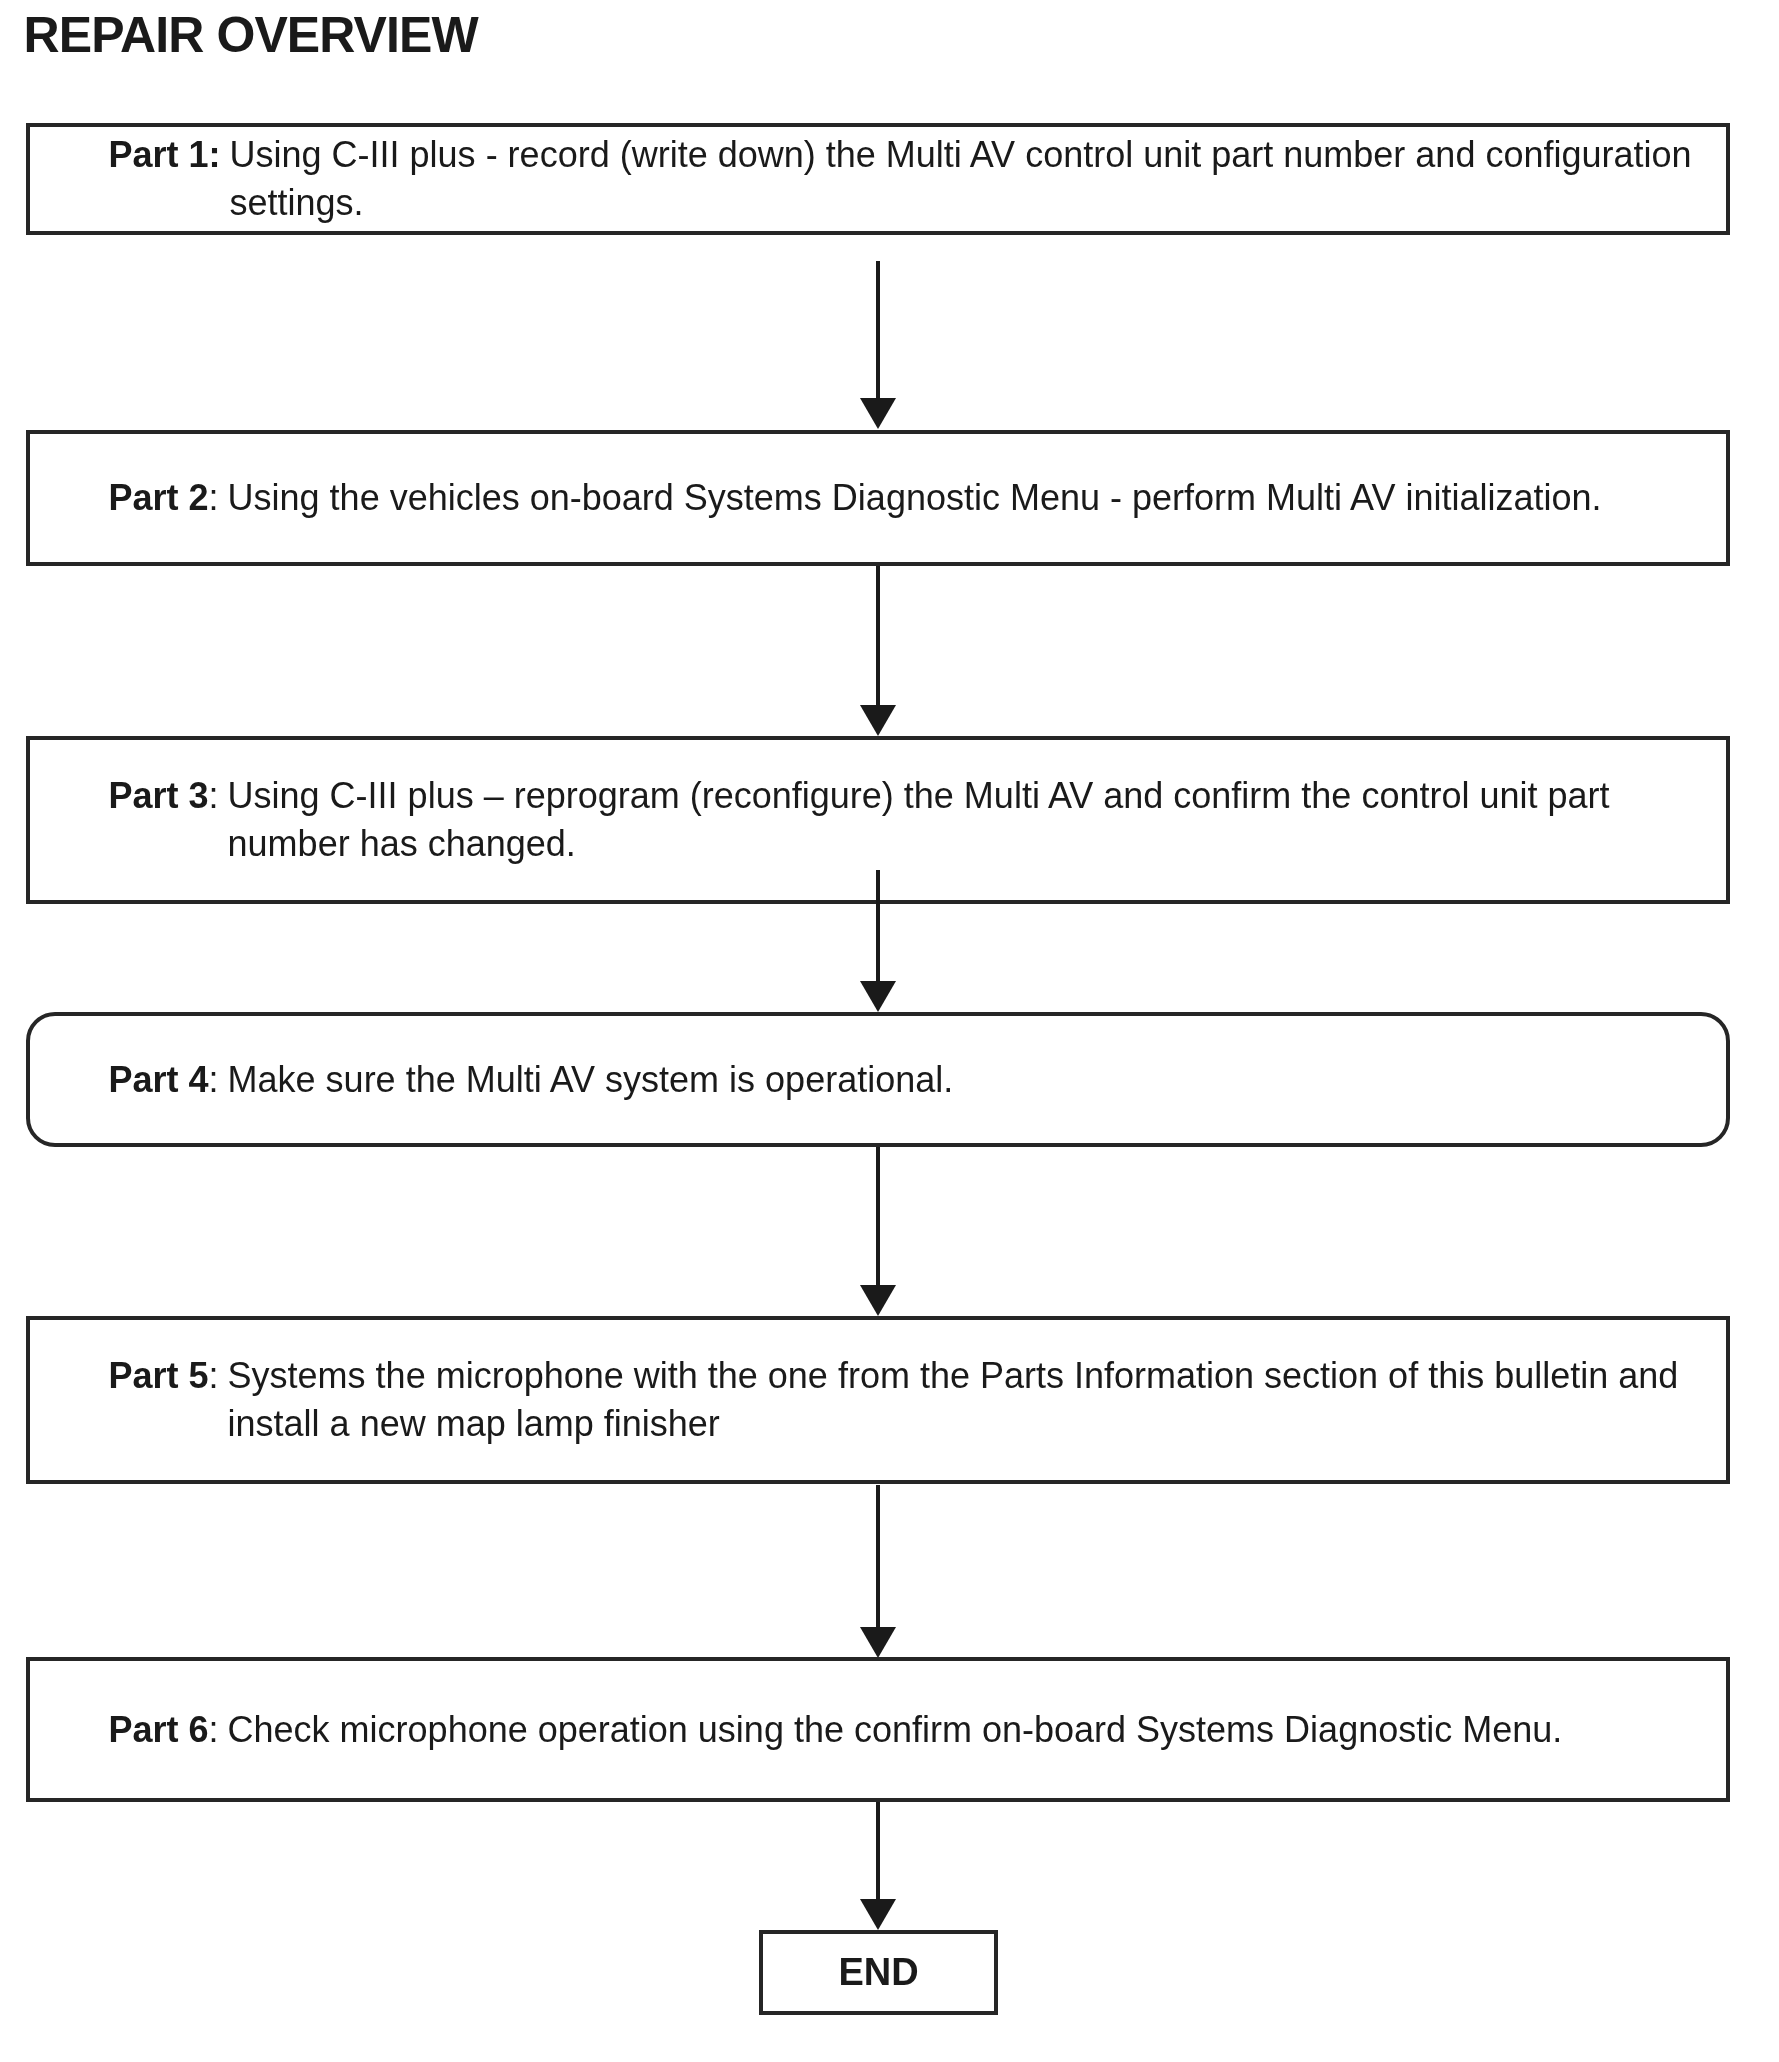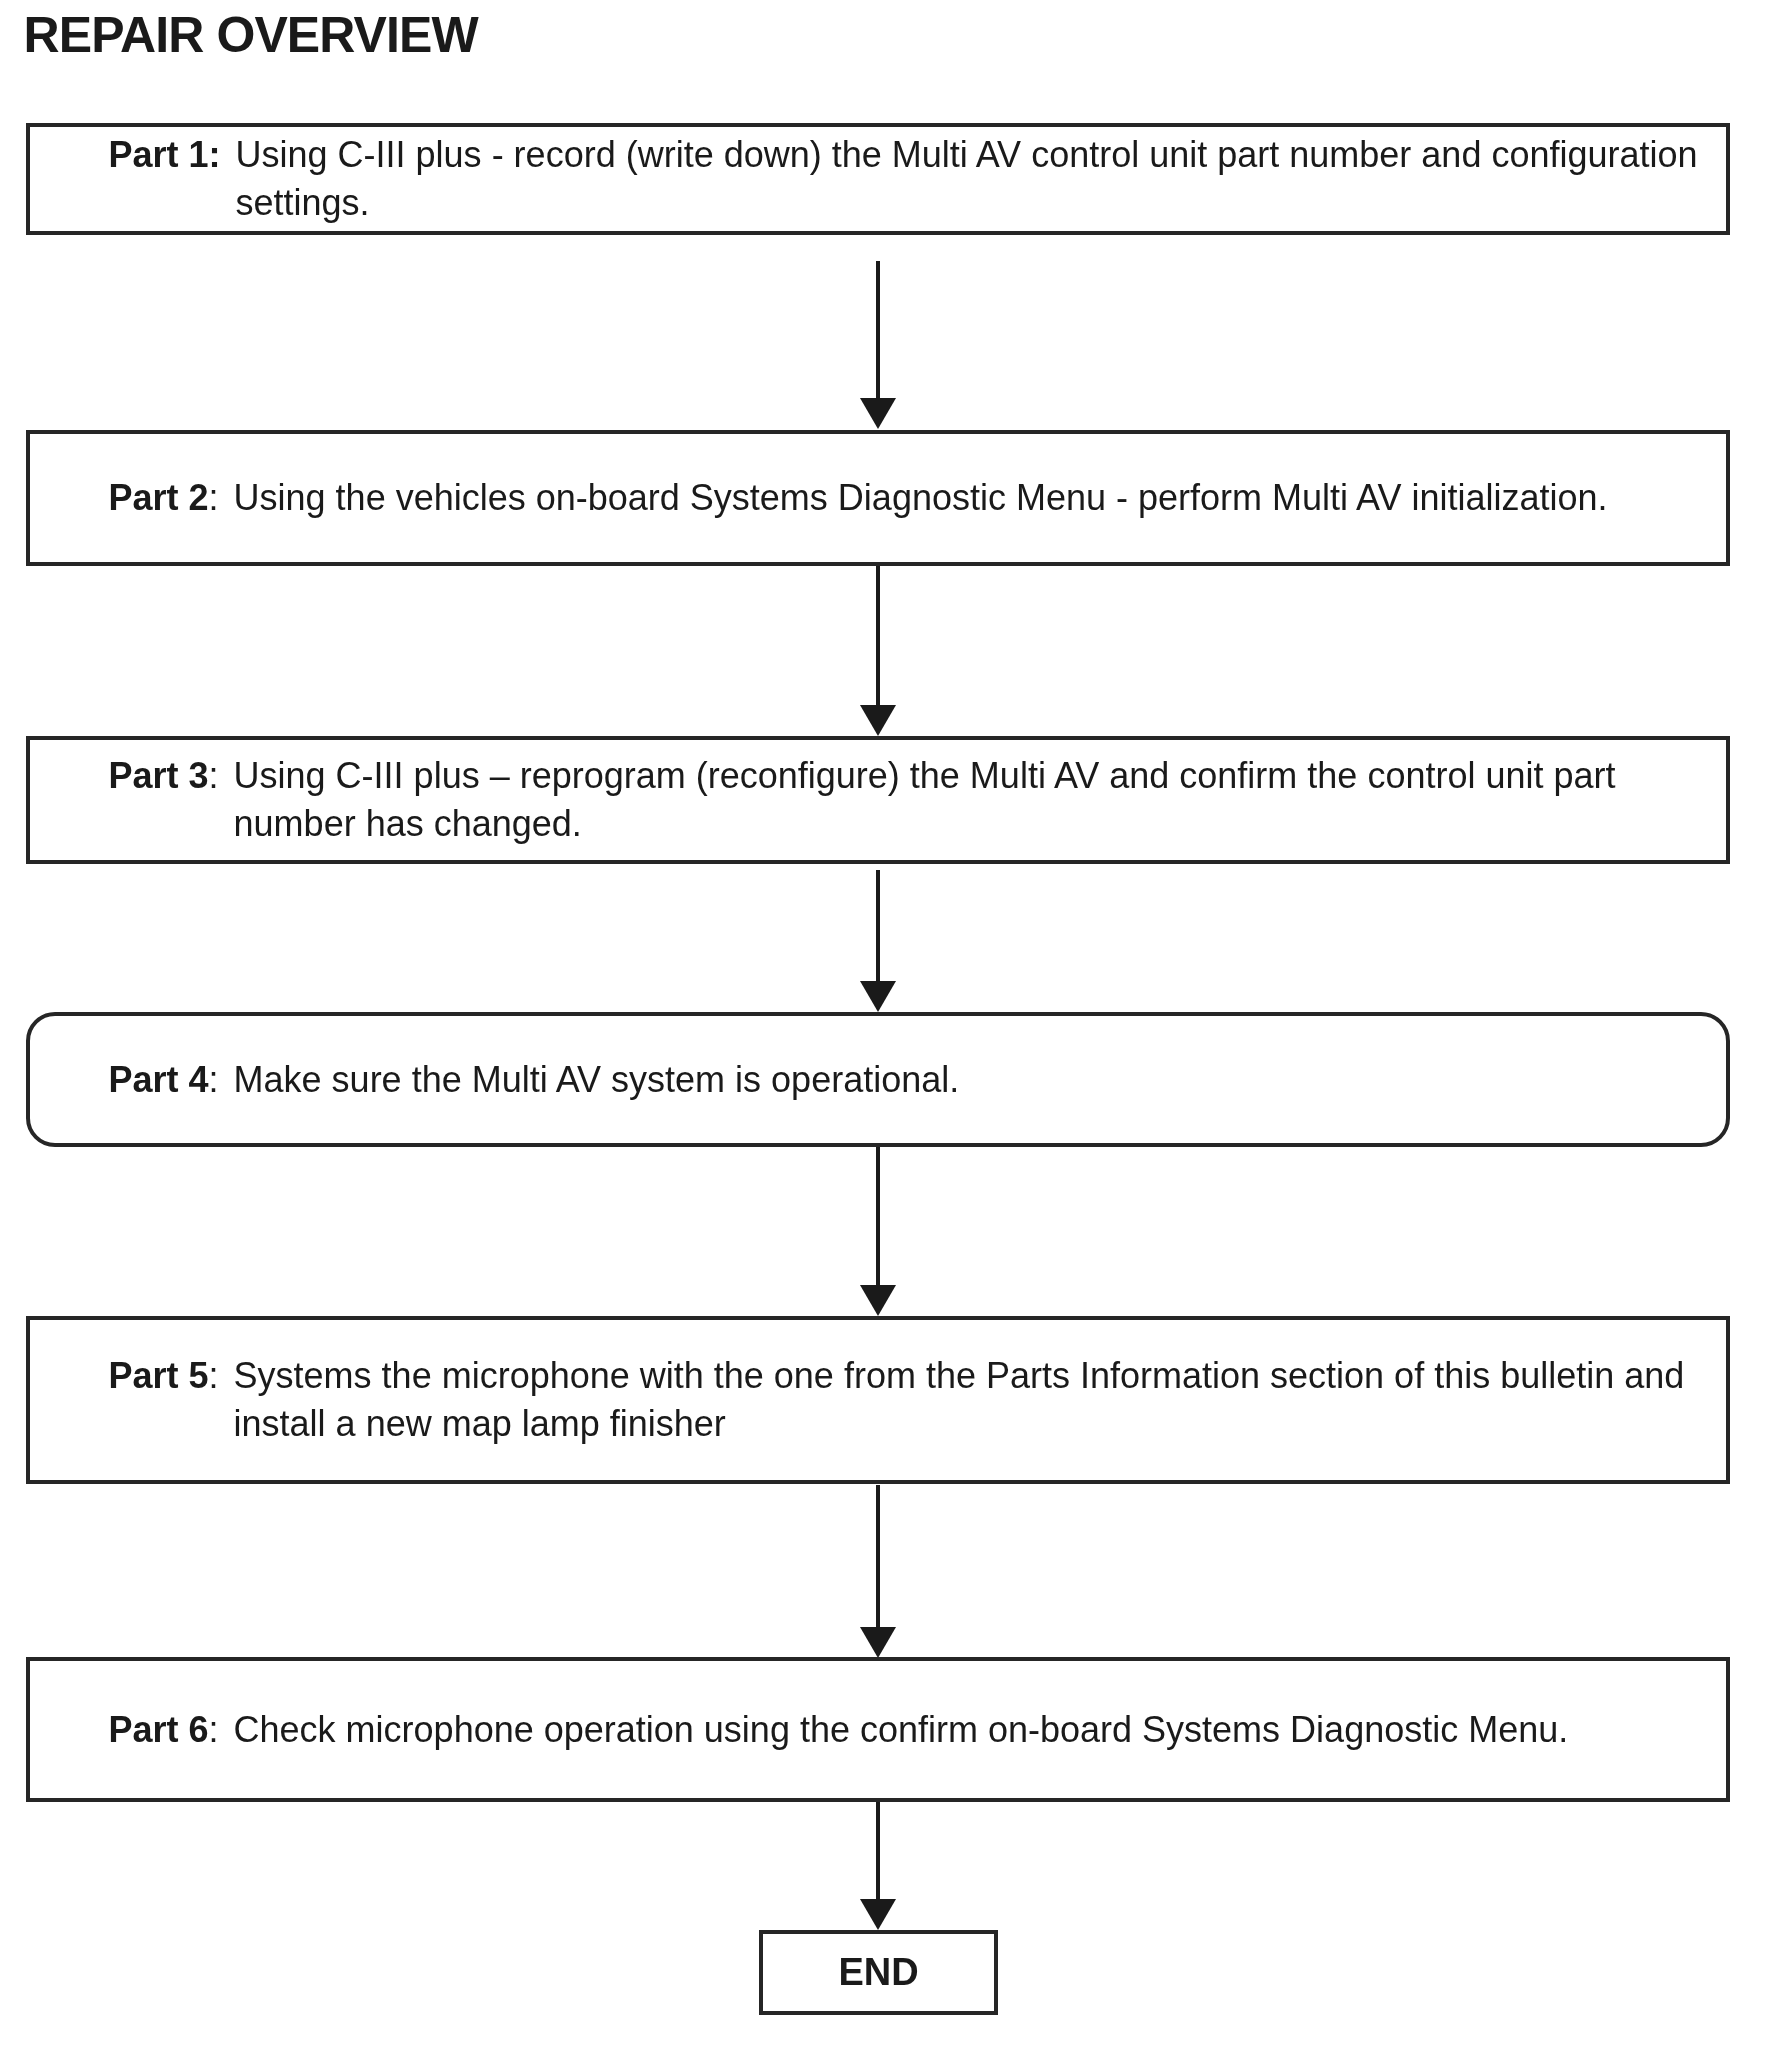--- a/index.html
+++ b/index.html
@@ -39,27 +39,27 @@
     font-size:36px;
     line-height:1.32;
   }
   .box .label{
     font-weight:bold;
     white-space:nowrap;
     align-self:flex-start;
   }
   .box .label .sep{font-weight:normal;}
   .box .text{
-    margin-left:15px;
+    margin-left:9px;
   }
   
   .box .inner{display:flex;align-items:flex-start;width:100%;}
   #box1{top:123px;height:112px;}
   #box2{top:430px;height:136px;}
-  #box3{top:736px;height:128px;}
+  #box3{top:736px;height:168px;}
   #box4{top:1012px;height:135px;border-radius:29px;}
   #box5{top:1316px;height:168px;}
   #box6{top:1657px;height:145px;}
   .arrow{
     position:absolute;
     left:860px;
     width:36px;
   }
   .arrow .stem{
     position:absolute;

